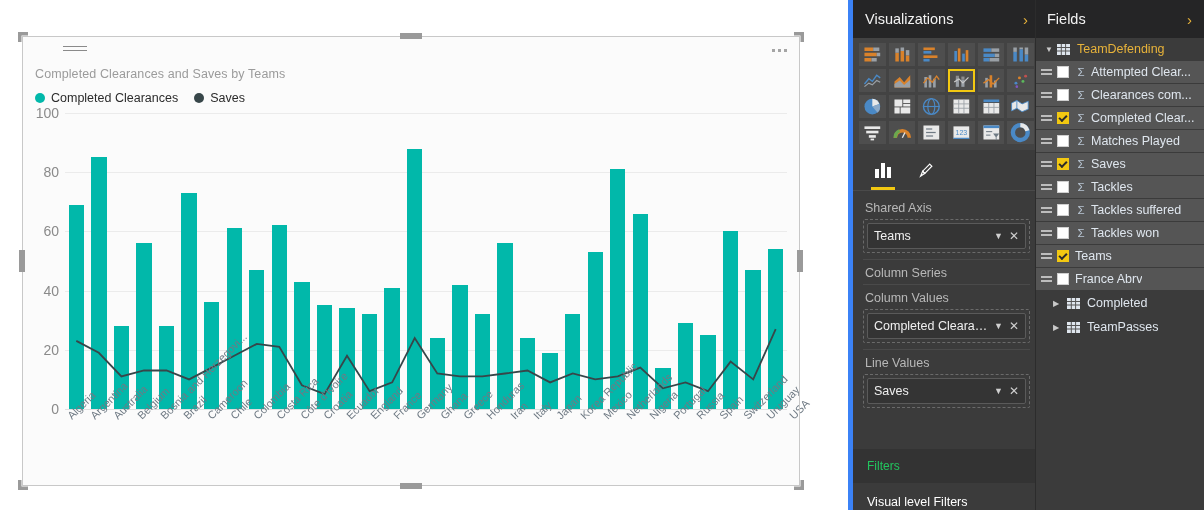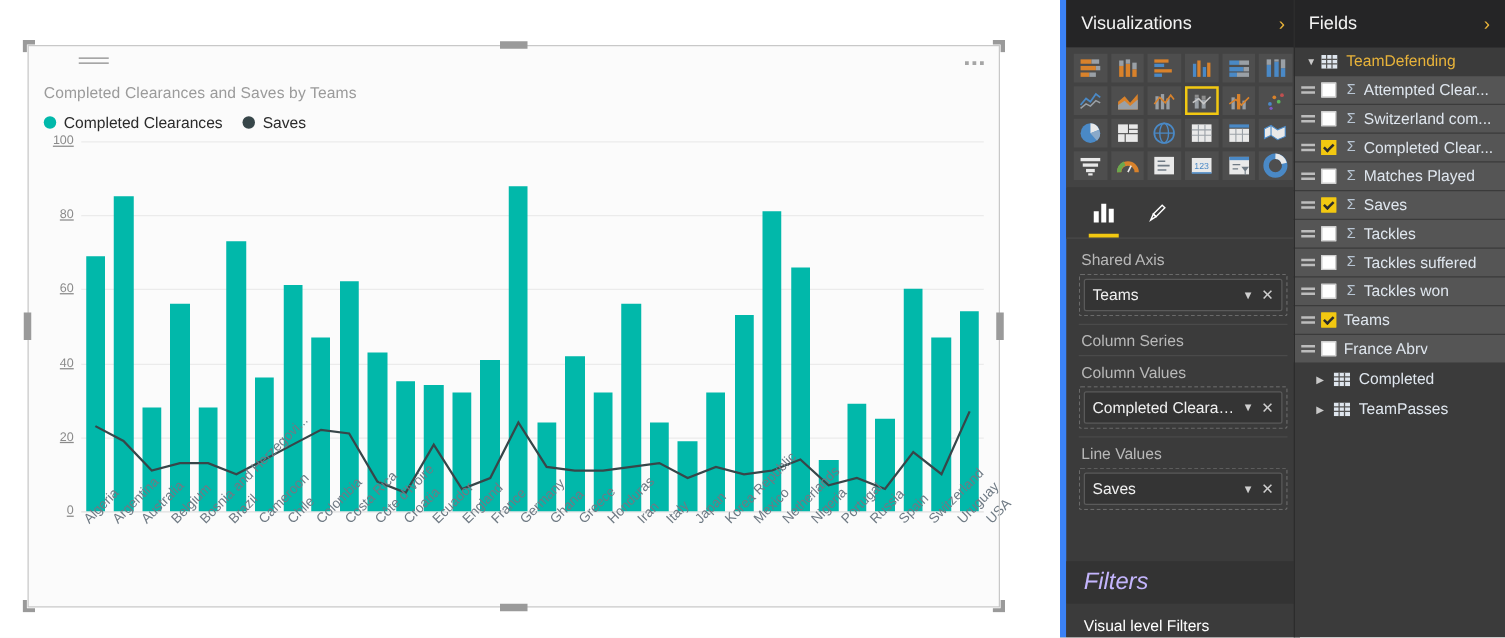--- a/index.html
+++ b/index.html
@@ -36,21 +36,21 @@
   .more-dots span{width:3px;height:3px;background:#a5a5a5;display:block;}
 
   .vis-title{position:absolute;left:12px;top:30px;font-size:12.5px;color:#9b9b9b;letter-spacing:.1px;}
   .legend{position:absolute;left:12px;top:54px;display:flex;align-items:center;gap:6px;font-size:12.5px;color:#2b2b2b;}
   .legend .item{display:flex;align-items:center;gap:6px;margin-right:10px;}
   .legend .dot{width:10px;height:10px;border-radius:50%;display:inline-block;}
 
   
   .plot{position:absolute;left:12px;top:76px;width:752px;height:296px;}
   .ylabels{position:absolute;left:0;top:0;width:28px;height:296px;}
-  .ylabels div{position:absolute;right:4px;font-size:10px;color:#8a8a8a;transform:translateY(-50%);text-decoration:underline;}
+  .ylabels div{position:absolute;right:4px;font-size:14px;color:#8a8a8a;transform:translateY(-50%);}
   .grid{position:absolute;left:30px;top:0;right:0;height:296px;}
   .gline{position:absolute;left:0;right:0;height:1px;background:#ebebeb;}
   .gline.zero{background:#e0e0e0;}
   .bars{position:absolute;left:30px;top:0;right:0;height:296px;display:flex;align-items:flex-end;}
   .barcell{flex:1 1 0;height:100%;display:flex;align-items:flex-end;justify-content:center;}
   .bar{width:68%;}
   .lineSvg{position:absolute;left:30px;top:0;right:0;height:296px;overflow:visible;}
 
   
   .xaxis{position:absolute;left:30px;top:372px;right:0;height:74px;}
@@ -79,21 +79,21 @@
   .well-label{color:#b8b8b8;font-size:12.5px;margin:6px 0 4px 2px;}
   .well-box{border:1px dashed #6a6a6a;border-radius:2px;padding:3px;margin-bottom:6px;}
   .chip{background:#343434;border:1px solid #5a5a5a;border-radius:2px;height:24px;display:flex;align-items:center;padding:0 6px;color:#f0f0f0;font-size:12.5px;}
   .chip .nm{flex:1;overflow:hidden;white-space:nowrap;text-overflow:ellipsis;}
   .chip .caret{color:#cfcfcf;margin:0 6px 0 2px;font-size:9px;}
   .chip .x{color:#cfcfcf;font-size:12px;cursor:pointer;}
   .placeholder{color:#9a9a9a;font-size:12.5px;height:24px;display:flex;align-items:center;padding:0 6px;}
   .well-sep{height:1px;background:#4a4a4a;margin:2px 0 0 0;}
 
   .filters-head{position:absolute;left:0;right:0;bottom:27px;height:34px;background:#333333;display:flex;align-items:center;padding-left:14px;}
-  .filters-head span{color:#c4b5fd;font-size:19px;font-style:italic;}
+  .filters-head span{color:#22c55e;font-size:12px;}
   .filters-sub{position:absolute;left:0;right:0;bottom:0;height:27px;background:#3b3b3b;padding-left:14px;box-sizing:border-box;}
   .filters-sub span{color:#ffffff;font-size:12.5px;position:relative;top:9px;}
 
   
   .fieldspane{position:absolute;left:1035px;top:0;width:169px;height:510px;background:#3b3b3b;}
   .tbl-row{display:flex;align-items:center;height:22px;padding-left:10px;color:#dfe6ee;font-size:12.5px;cursor:pointer;}
   .tbl-row .tri{width:12px;color:#c9c9c9;font-size:8px;}
   .tbl-ico{width:13px;height:11px;margin-right:7px;display:inline-block;}
   .tbl-name{color:#e8b33a;}
   .fld-row{display:flex;align-items:center;height:22px;margin:1px 0;padding-left:6px;background:#555555;color:#dfe6ee;font-size:12.5px;cursor:pointer;}
@@ -605,21 +605,21 @@
           <span class="sigma">Σ</span>
           <span class="fld-name">Attempted Clear...</span>
         </div>
         <div class="fld-row">
           <span class="drag">
             <i></i>
             <i></i>
           </span>
           <span class="cbox"></span>
           <span class="sigma">Σ</span>
-          <span class="fld-name">Switzerland com...</span>
+          <span class="fld-name">Clearances com...</span>
         </div>
         <div class="fld-row">
           <span class="drag">
             <i></i>
             <i></i>
           </span>
           <span class="cbox on"></span>
           <span class="sigma">Σ</span>
           <span class="fld-name">Completed Clear...</span>
         </div>

